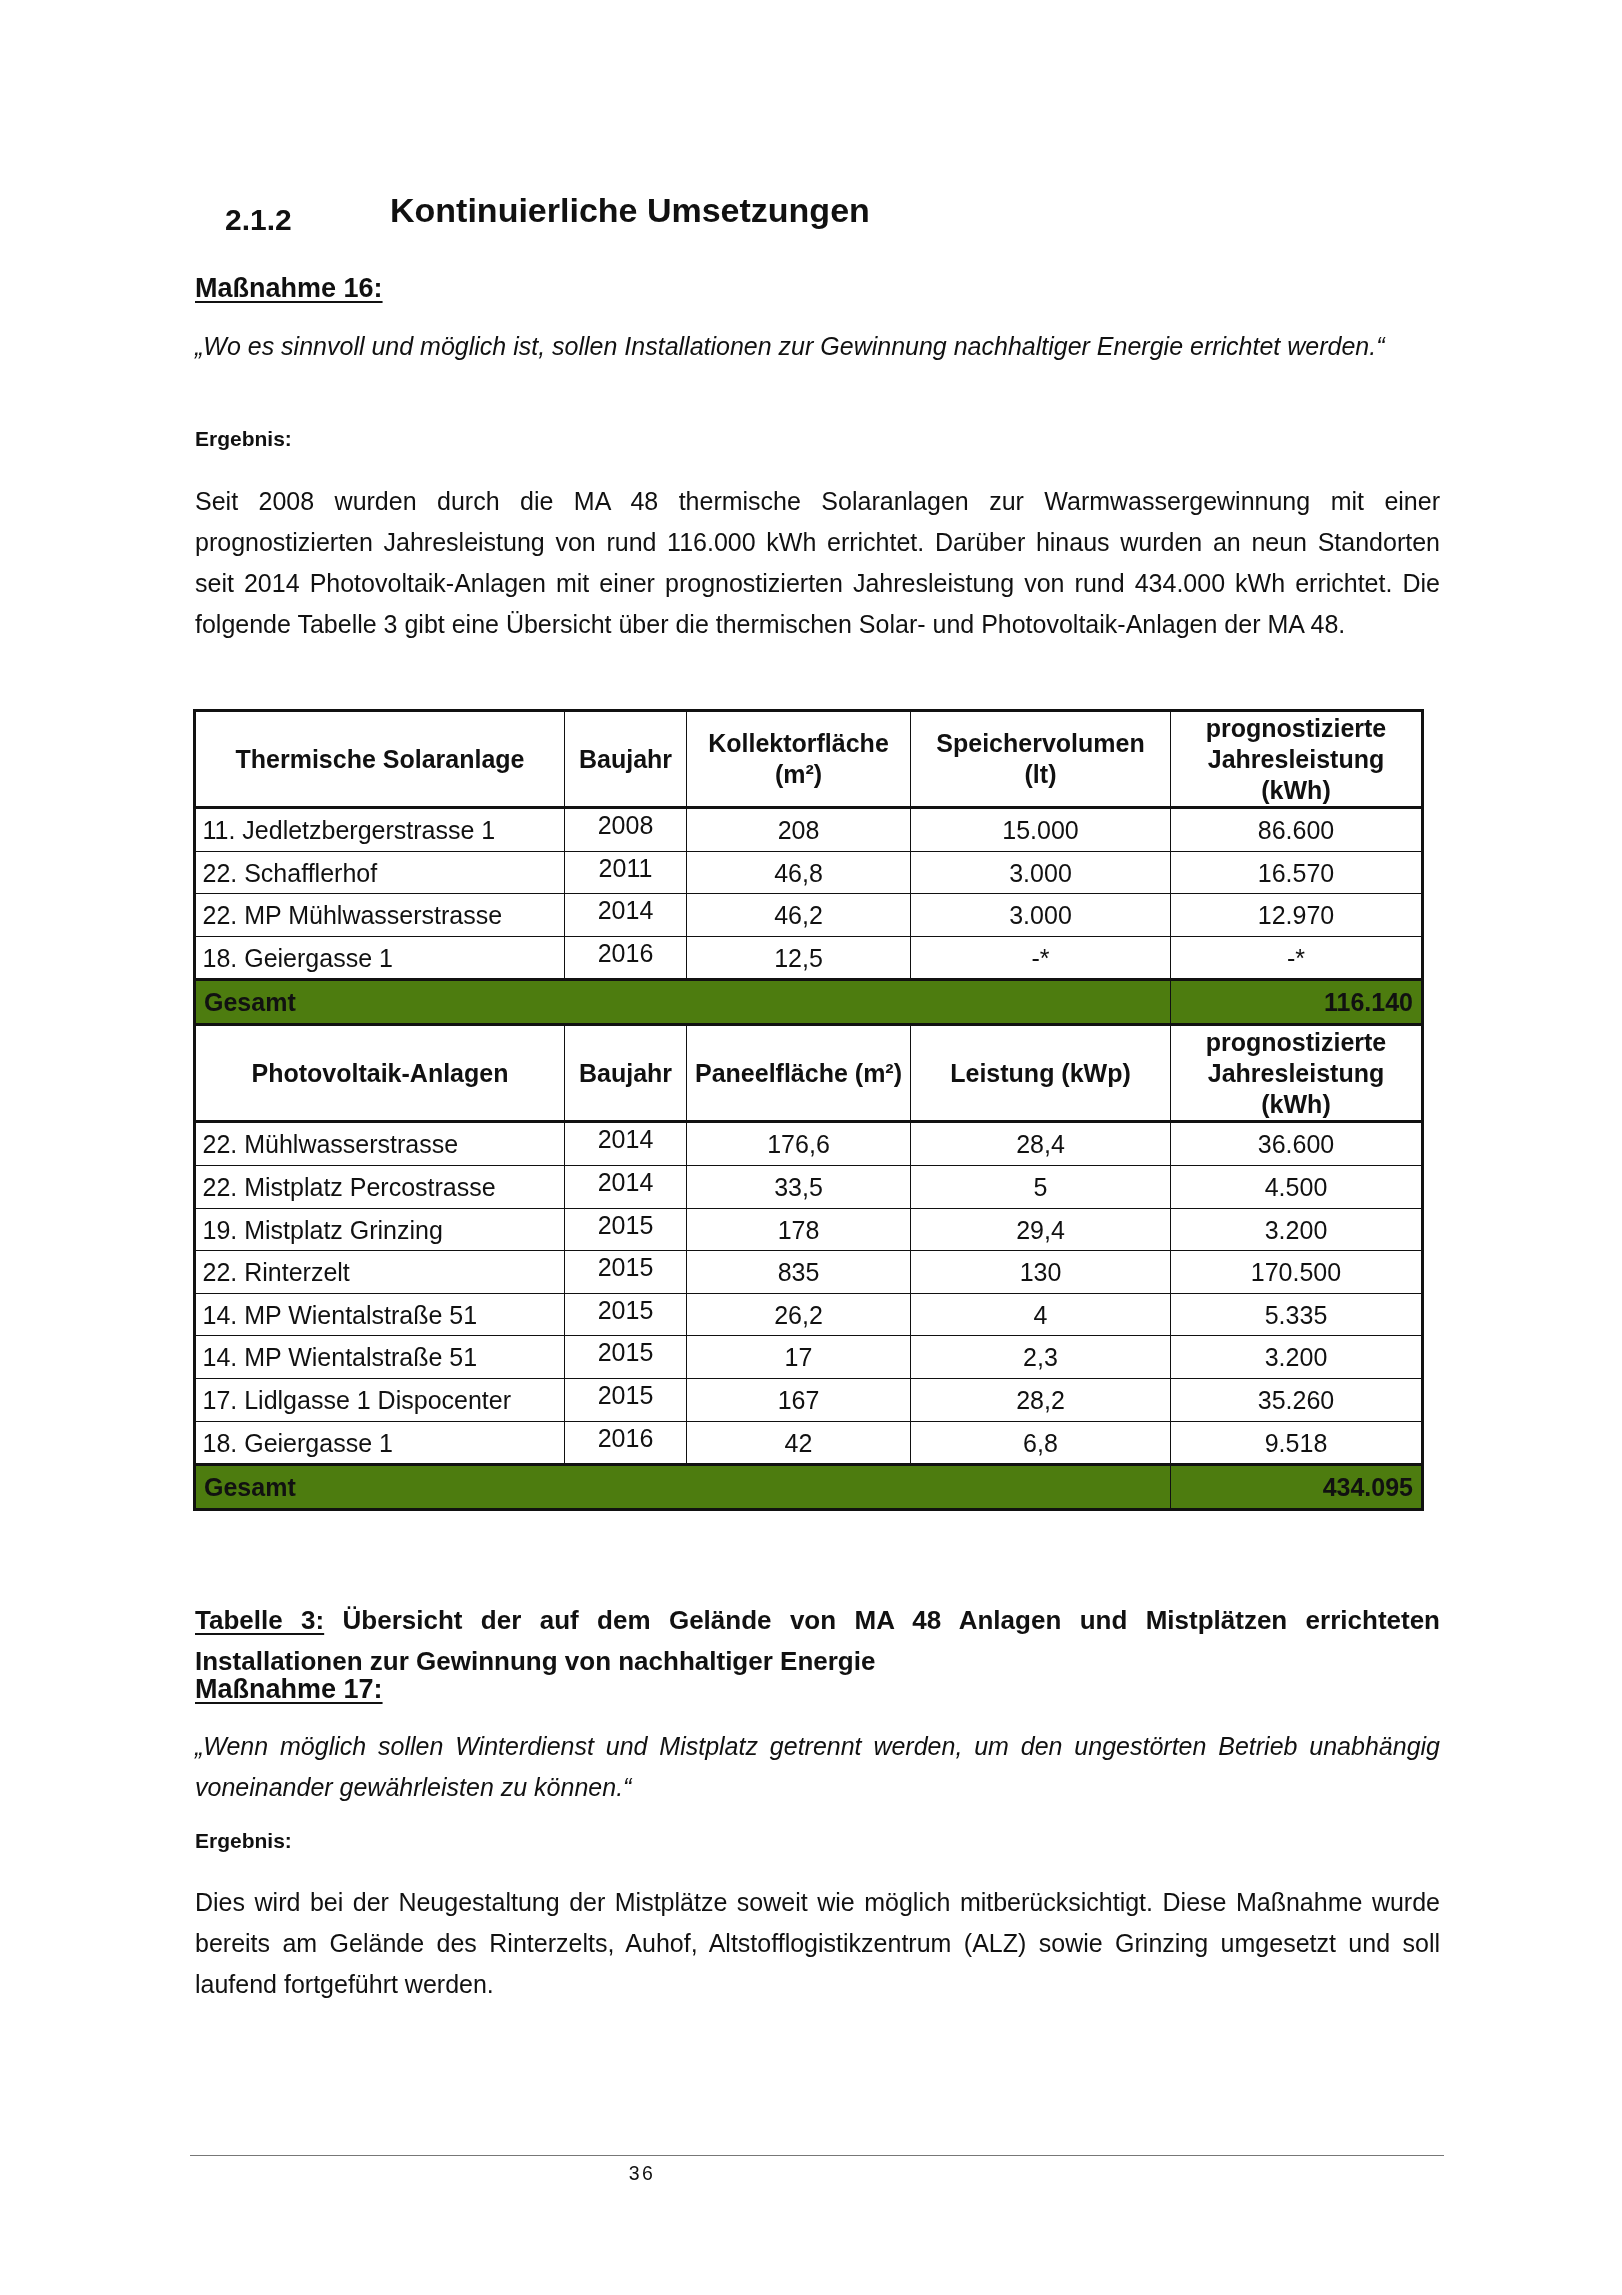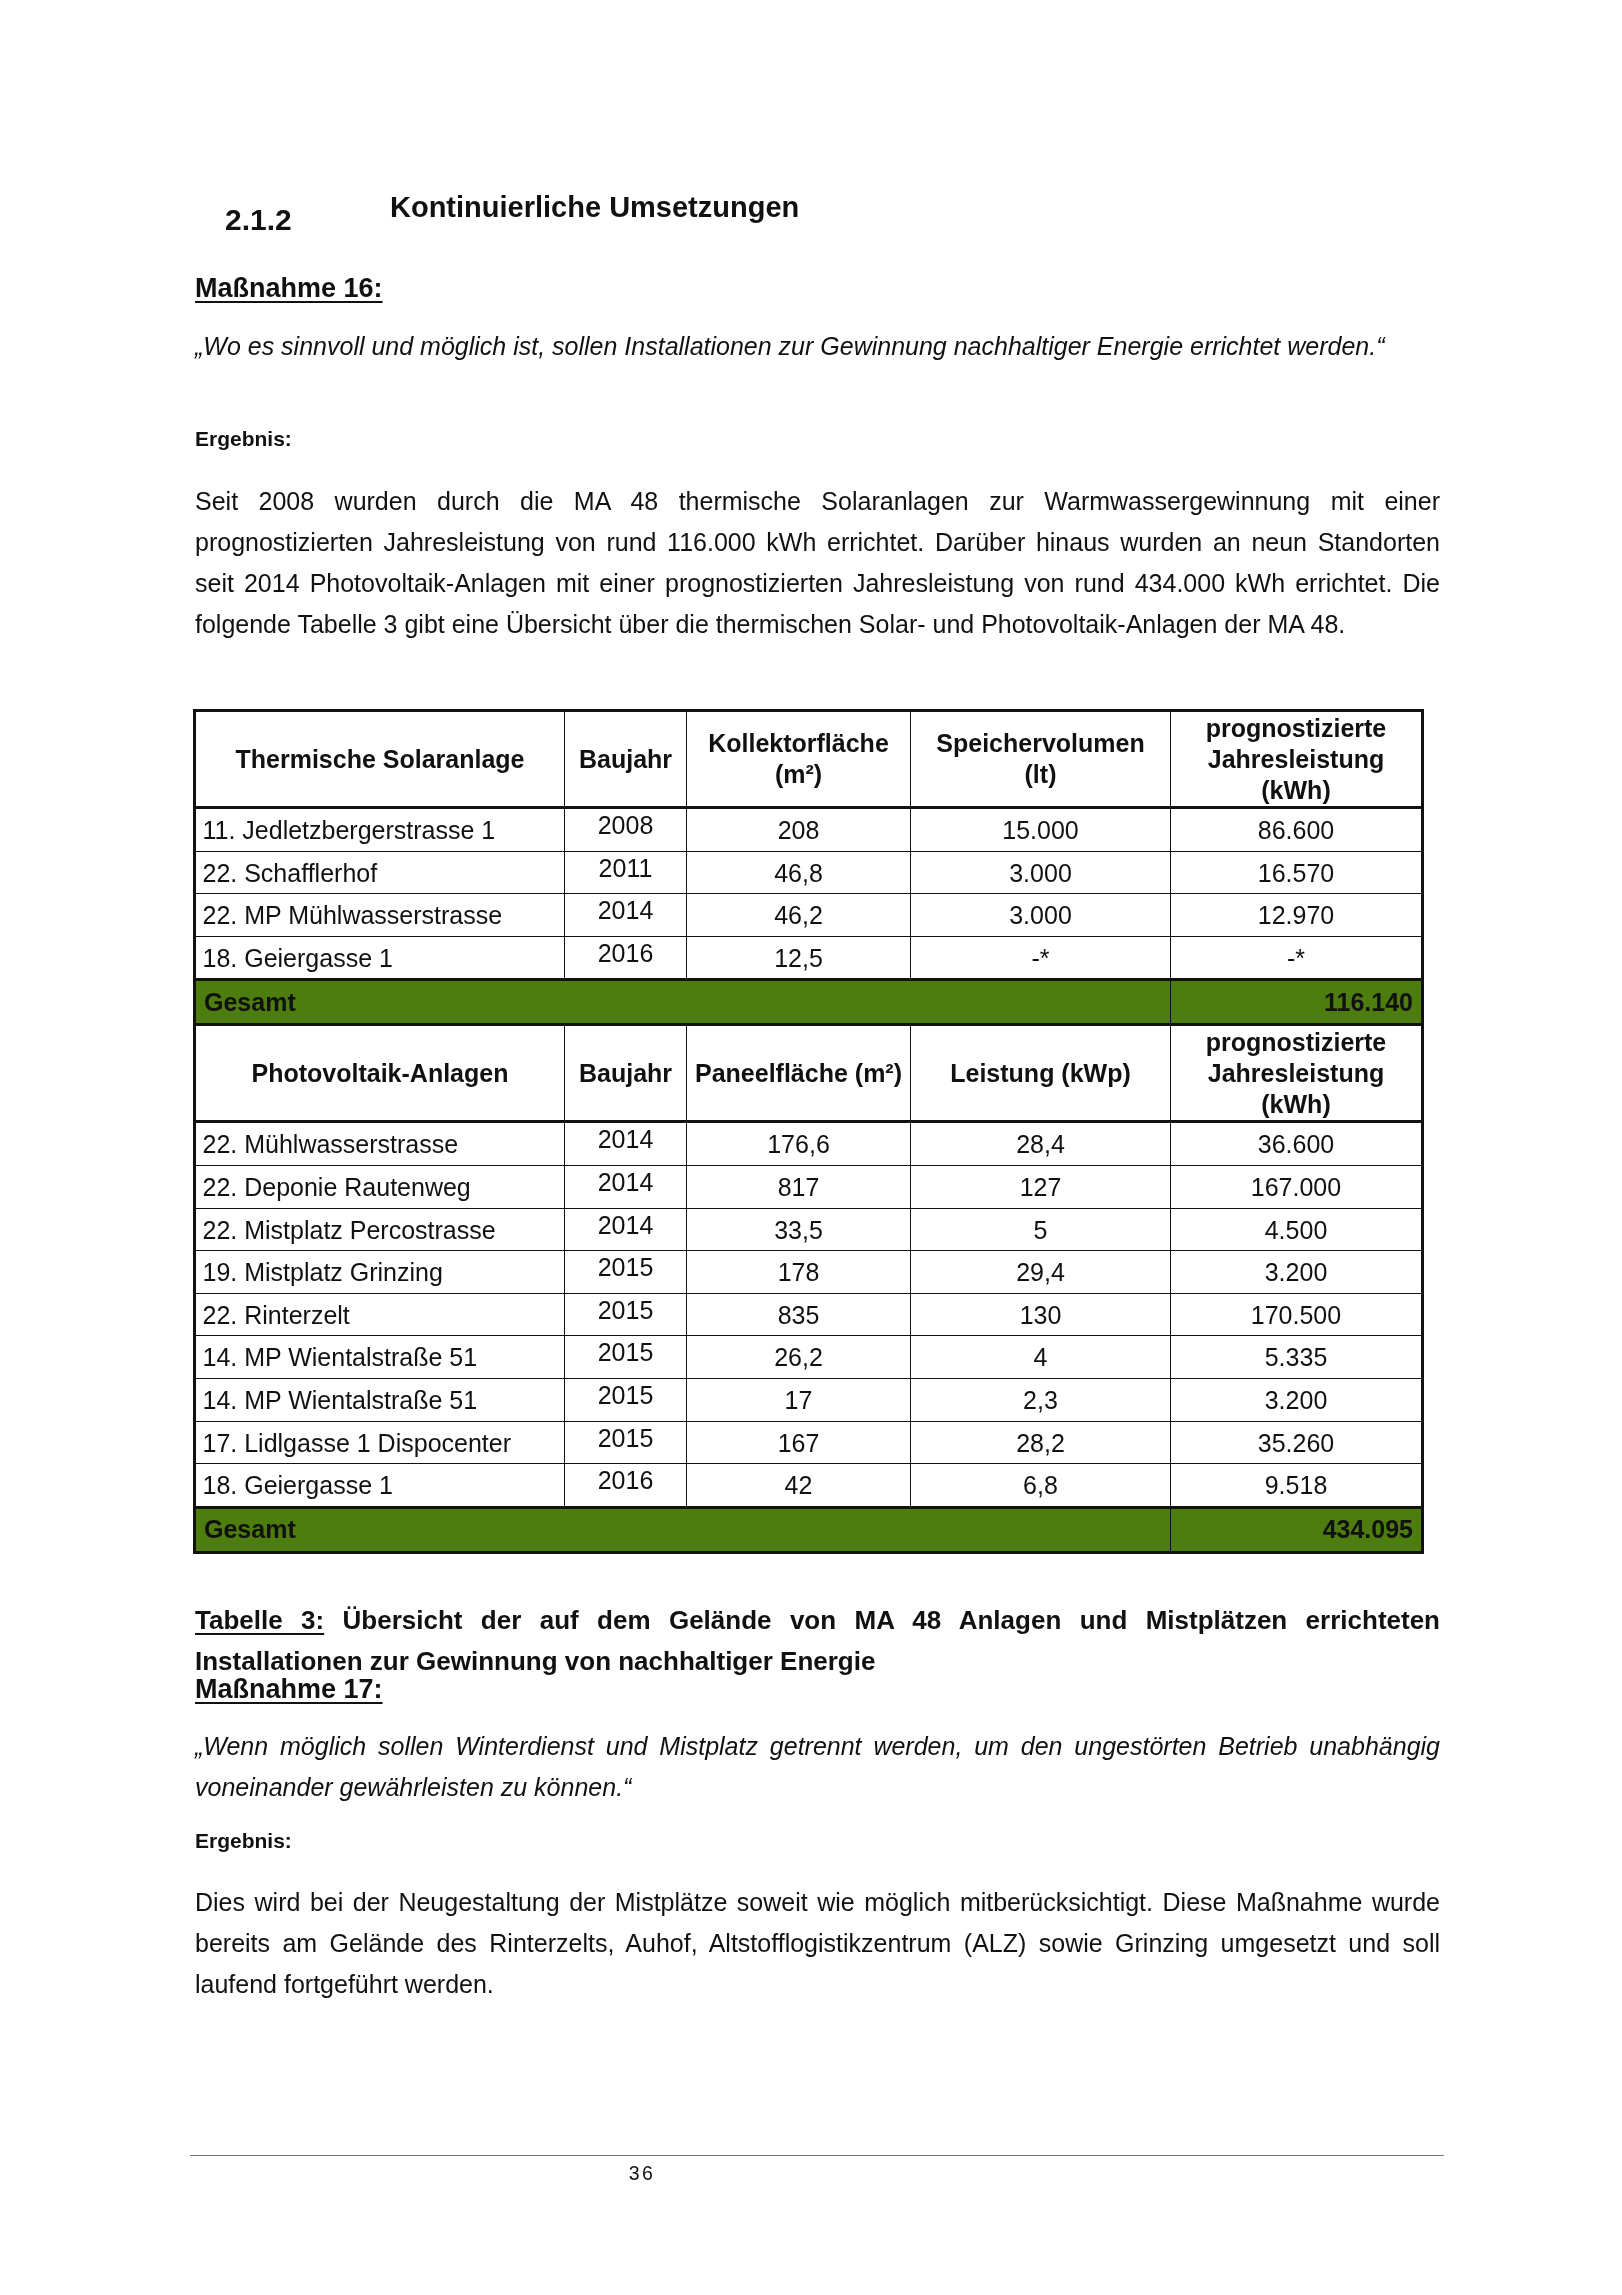--- a/index.html
+++ b/index.html
@@ -1,20 +1,20 @@
 <!DOCTYPE html>
 <html style="font-size:13px"><head>
 <meta charset="utf-8">
 <style>
   html, body { margin: 0; padding: 0; background: #ffffff; }
   body { width: 1622px; height: 2295px; position: relative; overflow: hidden;
          font-family: "Liberation Sans", sans-serif; color: #111; }
   .abs { position: absolute; }
   .h2num { left: 225px; top: 191px; font-size: 30px; font-weight: bold; margin-top: 12px; }
-  .h2title { left: 390px; top: 191px; font-size: 29px; font-weight: bold; }
+  .h2title { left: 390px; top: 191px; font-size: 34px; font-weight: bold; }
   .mhead { left: 195px; font-size: 27px; font-weight: bold; text-decoration: underline; text-underline-offset: 4px; text-decoration-thickness: 2.4px; }
   .erg { left: 195px; font-size: 21px; font-weight: bold; }
   .para { left: 195px; width: 1245px; font-size: 25px; line-height: 41px; text-align: justify; }
   .quote { font-style: italic; }
   table.t { position: absolute; left: 193px; top: 709px; width: 1227px; border-collapse: collapse;
             font-size: 25px; table-layout: fixed; }
   table.t col.c1 { width: 370px; } table.t col.c2 { width: 122px; } table.t col.c3 { width: 224px; }
   table.t col.c4 { width: 260px; } table.t col.c5 { width: 252px; }
   table.t td, table.t th { border: 1.6px solid #111; padding: 0 8px; vertical-align: middle; }
   table.t th { font-weight: bold; text-align: center; line-height: 31px; height: 94px; border-bottom: 3.2px solid #111; }
@@ -99,27 +99,20 @@
       <th>prognostizierte Jahresleistung (kWh)</th>
     </tr>
   <tr class="row">
         <td class="name">22. Mühlwasserstrasse</td>
         <td class="year">2014</td>
         <td>176,6</td>
         <td>28,4</td>
         <td>36.600</td>
       </tr>
       <tr class="row">
-        <td class="name">22. Deponie Rautenweg</td>
-        <td class="year">2014</td>
-        <td>817</td>
-        <td>127</td>
-        <td>167.000</td>
-      </tr>
-      <tr class="row">
         <td class="name">22. Mistplatz Percostrasse</td>
         <td class="year">2014</td>
         <td>33,5</td>
         <td>5</td>
         <td>4.500</td>
       </tr>
       <tr class="row">
         <td class="name">19. Mistplatz Grinzing</td>
         <td class="year">2015</td>
         <td>178</td>

